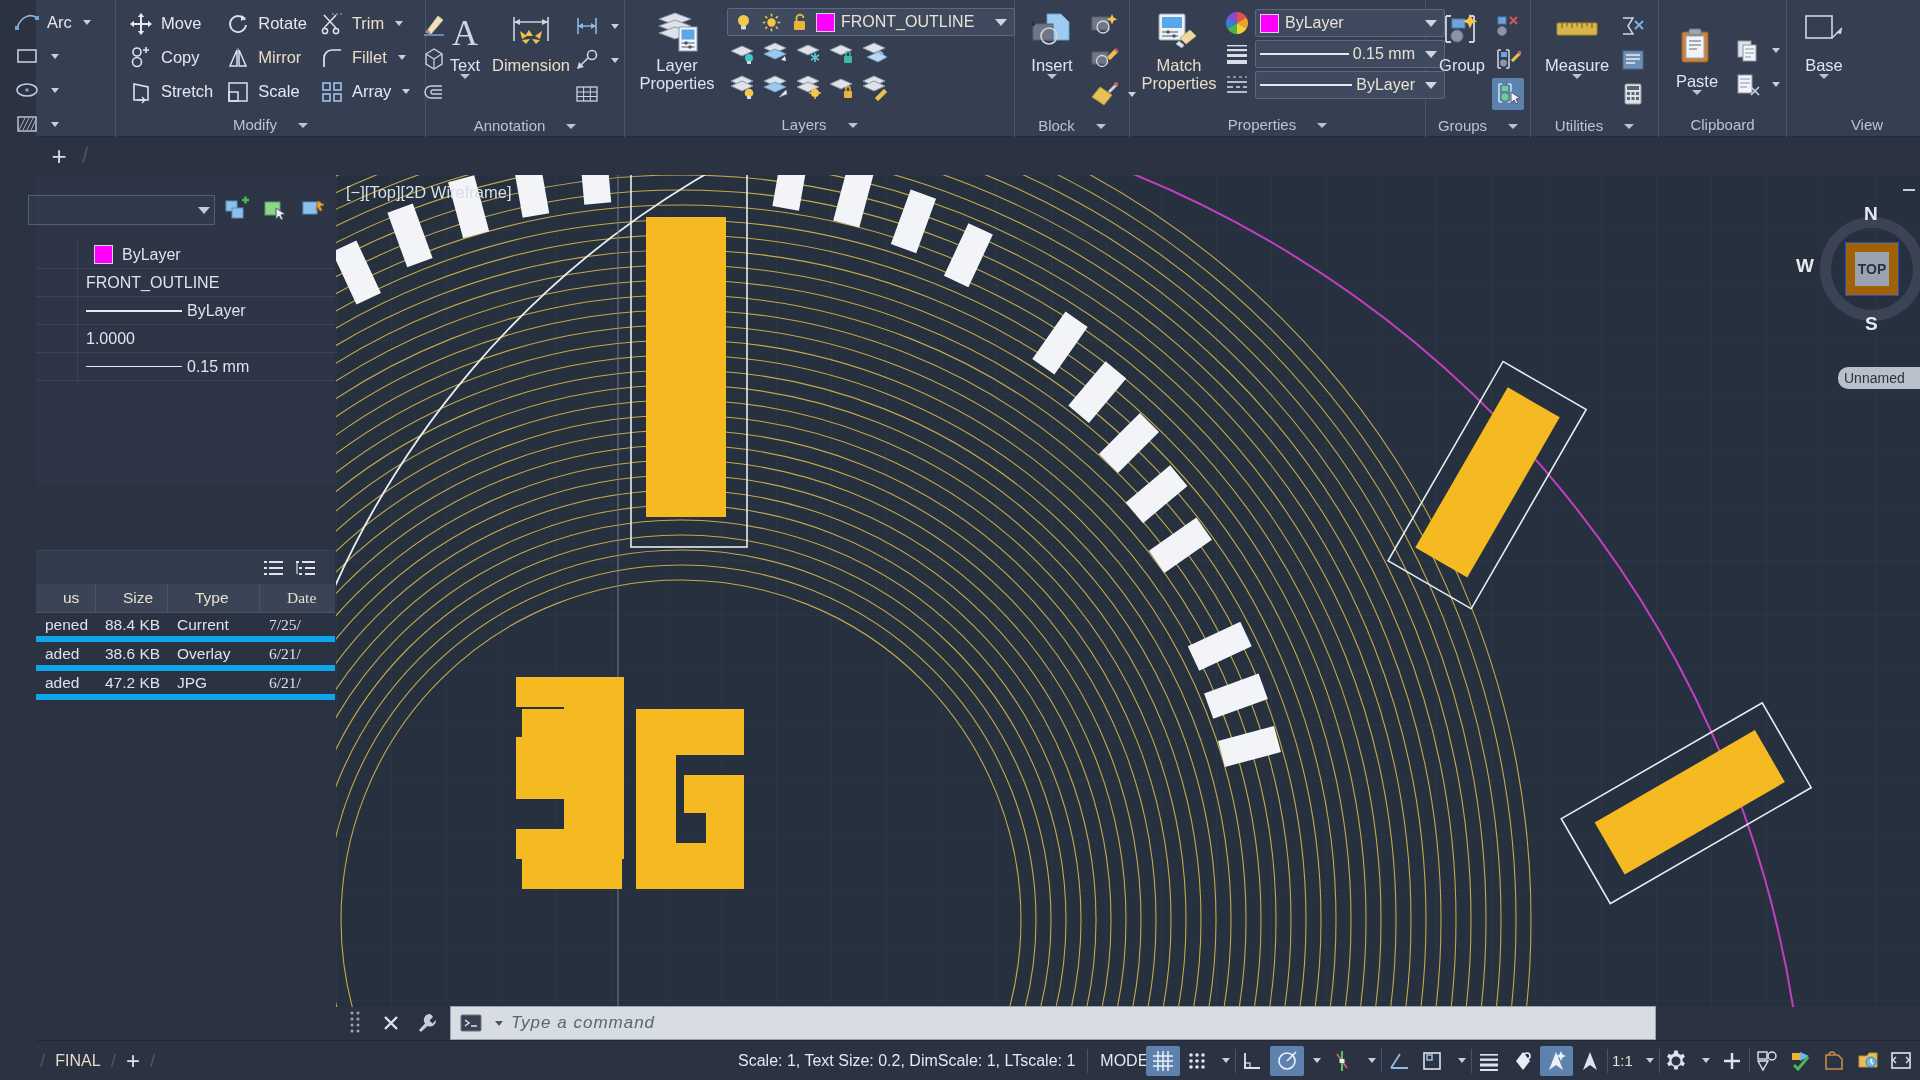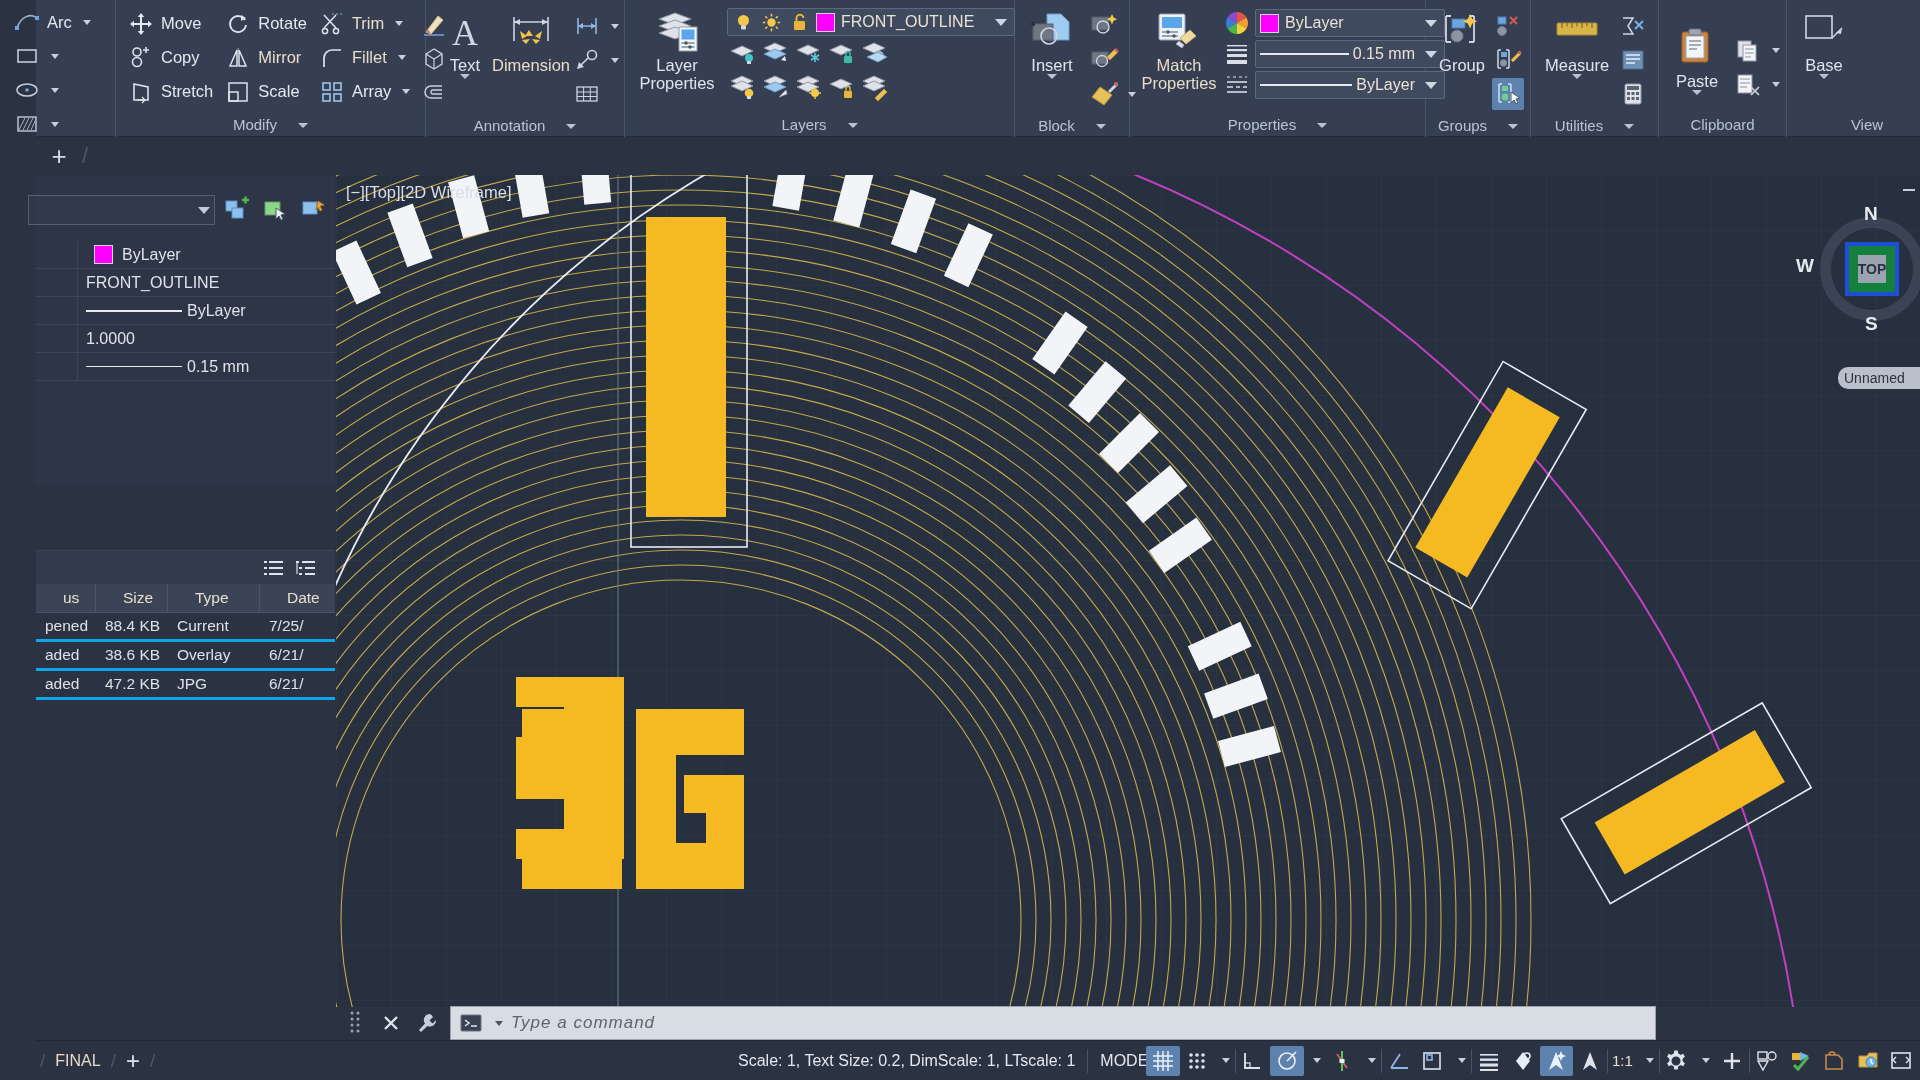--- a/index.html
+++ b/index.html
@@ -69,31 +69,31 @@
   .prow .pc2{ flex:1; padding-left:8px; display:flex; align-items:center; gap:9px; font-size:16px;}
   .lw-line{ display:inline-block; width:96px; height:0; border-top:2px solid #e6e9ef; }
   .lw-line.thin{ border-top-width:1px; }
 
   .xrefpanel{ position:absolute; left:0; top:375px; width:299px; height:300px; }
   .xref-toolbar{ height:34px; display:flex; align-items:center; justify-content:flex-end; gap:6px; padding-right:16px;
                  background:#323b4c; border-top:1px solid #3c4557;}
   .xtable{ width:299px; font-size:15.5px; }
   .xtable .hr{ display:flex; height:29px; align-items:center; background:#3b4457; border-bottom:1px solid #4b5568;}
   .xtable .hr div{ padding-left:27px; color:#e9dfcd; border-right:1px solid #4b5568; height:100%; display:flex; align-items:center;}
-  .xtable .br{ display:flex; height:29px; align-items:flex-start; border-bottom:3px solid #0ea5e9;}
+  .xtable .br{ display:flex; height:29px; align-items:flex-start; border-bottom:6px solid #0ea5e9;}
   .xtable .br div{ padding-left:9px; height:100%; display:flex; align-items:center; color:#dde2ea;}
-  .c-status{ width:60px; } .c-size{ width:72px; } .c-type{ width:92px; } .c-date{ width:75px; }
+  .c-status{ width:60px; } .c-size{ width:72px; } .c-type{ width:92px; } .c-date{ width:75px;font-family:Liberation Serif, serif; }
 
   
   .canvaswrap{ position:absolute; left:300px; top:175px; width:1620px; height:832px; background:#26303f; overflow:hidden;}
   .vplabel{ position:absolute; left:10px; top:8px; font-size:16.5px; color:#d9dee7; z-index:6;}
   .vcube{ position:absolute; right:26px; top:36px; width:116px; height:116px; z-index:6;}
   .vcube .ring{ position:absolute; left:6px; top:6px; width:104px;height:104px;border-radius:50%;
                 border:11px solid #3b4355; }
-  .vcube .sq{ position:absolute; left:31px; top:31px; width:54px;height:54px;background:#15803d; border:4px solid #1d4ed8;}
+  .vcube .sq{ position:absolute; left:31px; top:31px; width:54px;height:54px;background:#a16207; border:1px solid #1d4ed8;}
   .vcube .sq i{ position:absolute; left:9px; top:9px; right:9px; bottom:9px; background:#9aa3b2; display:flex;align-items:center;justify-content:center;
                 font-style:normal; font-size:14px; color:#2b3242; font-weight:bold;}
   .vcube .n,.vcube .s,.vcube .w,.vcube .e{ position:absolute; color:#e6eaf0; font-weight:bold; font-size:19px;}
   .vcube .n{ left:50px; top:-8px;} .vcube .s{ left:51px; bottom:-8px;}
   .vcube .w{ left:-18px; top:44px;}
   .unnamed{ position:absolute; right:22px; top:192px; width:96px; height:22px; background:#b9c0cb; color:#2a313d;
             font-size:14px; display:flex; align-items:center; padding:0 6px; gap:4px; border-radius:10px; z-index:6;}
   .unnamed .tri{ border-top-color:#555d6c; margin-left:auto;}
   .winbtns{ position:absolute; right:6px; top:2px; display:flex; gap:14px; z-index:7; color:#c7ced9;}
 

